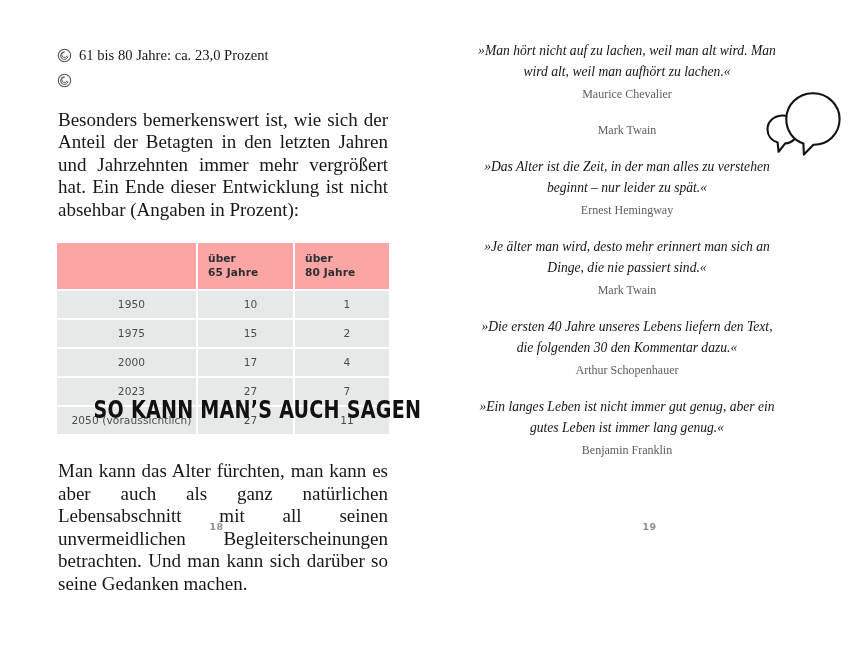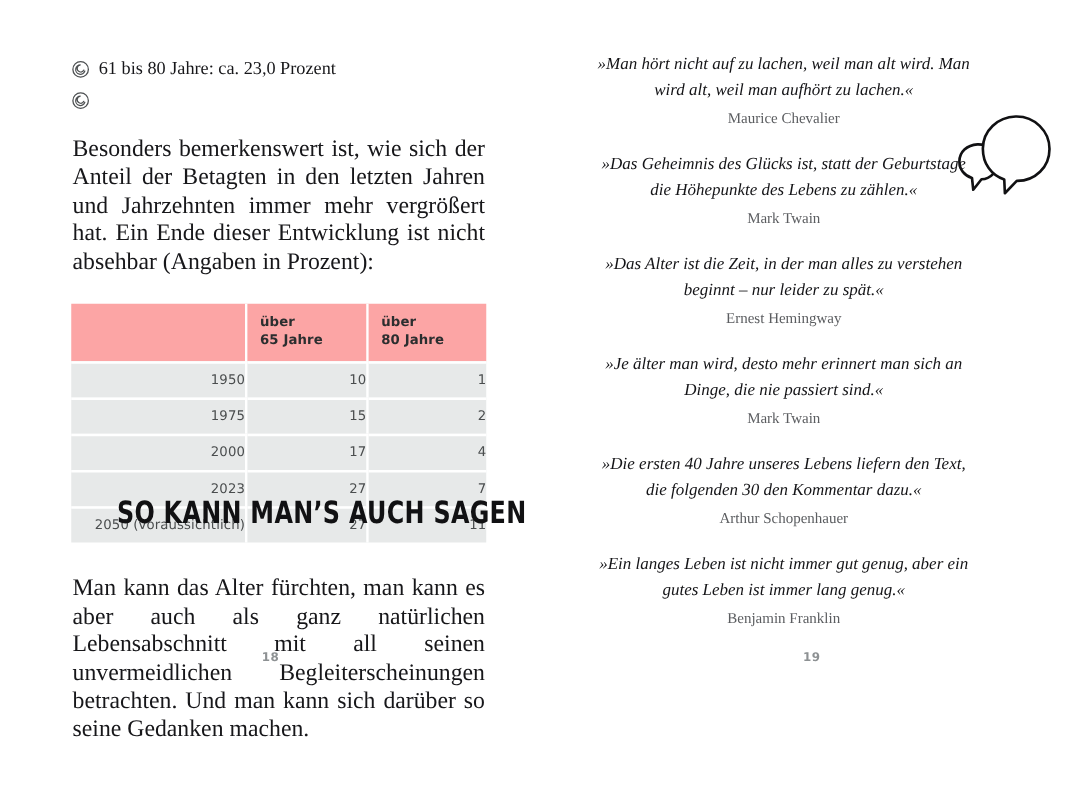--- a/index.html
+++ b/index.html
@@ -100,21 +100,21 @@
   .stat-table th.blank-head {
     padding: 0;
   }
   .stat-table th:last-child { border-right: none; }
 
   .stat-table td {
     background: #e7e9e9;
     color: #4a4d4e;
     font-size: 10.6px;
     line-height: 13px;
-    text-align: right;
+    text-align: center;
     vertical-align: middle;
     padding: 7px 0 7px 10px;
     height: 12px;
     border-right: 2px solid #ffffff;
     border-top: 2px solid #ffffff;
     letter-spacing: 0.1px;
     white-space: nowrap;
   }
   .stat-table td:last-child { border-right: none; }
 
@@ -304,21 +304,20 @@
         </g>
       </svg>
     </div>
 
     <div class="right-body">
       <blockquote class="quote-block">
         <p class="quote-text">»Man hört nicht auf zu lachen, weil man alt wird. Man wird alt, weil man aufhört zu lachen.«</p>
         <p class="quote-author">Maurice Chevalier</p>
       </blockquote>
       <blockquote class="quote-block">
-        <p class="quote-text">»Das Geheimnis des Glücks ist, statt der Geburtstage die Höhepunkte des Lebens zu zählen.«</p>
         <p class="quote-author">Mark Twain</p>
       </blockquote>
       <blockquote class="quote-block">
         <p class="quote-text">»Das Alter ist die Zeit, in der man alles zu verstehen beginnt – nur leider zu spät.«</p>
         <p class="quote-author">Ernest Hemingway</p>
       </blockquote>
       <blockquote class="quote-block">
         <p class="quote-text">»Je älter man wird, desto mehr erinnert man sich an Dinge, die nie passiert sind.«</p>
         <p class="quote-author">Mark Twain</p>
       </blockquote>

